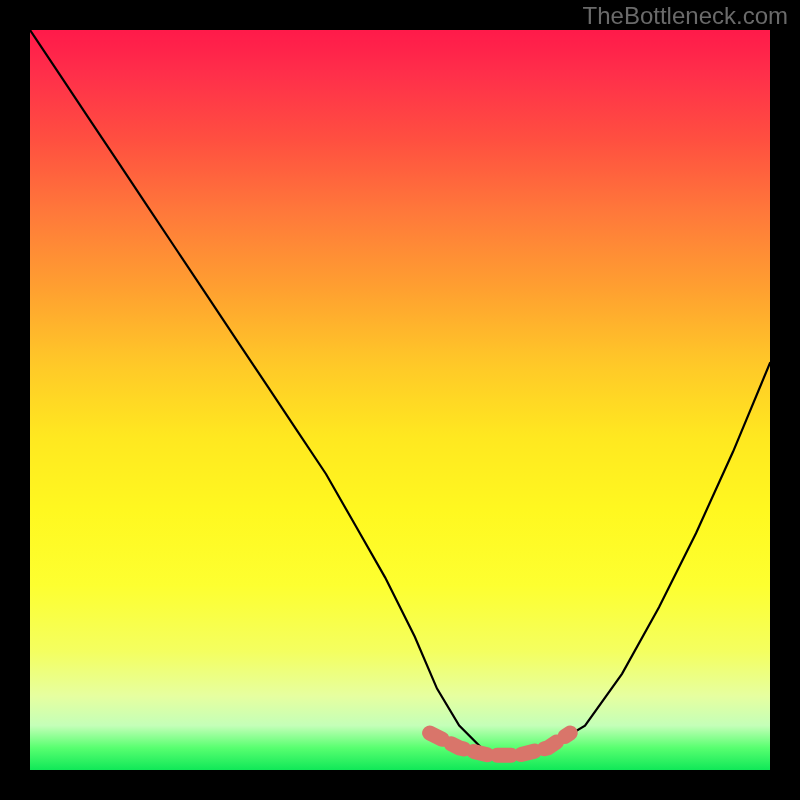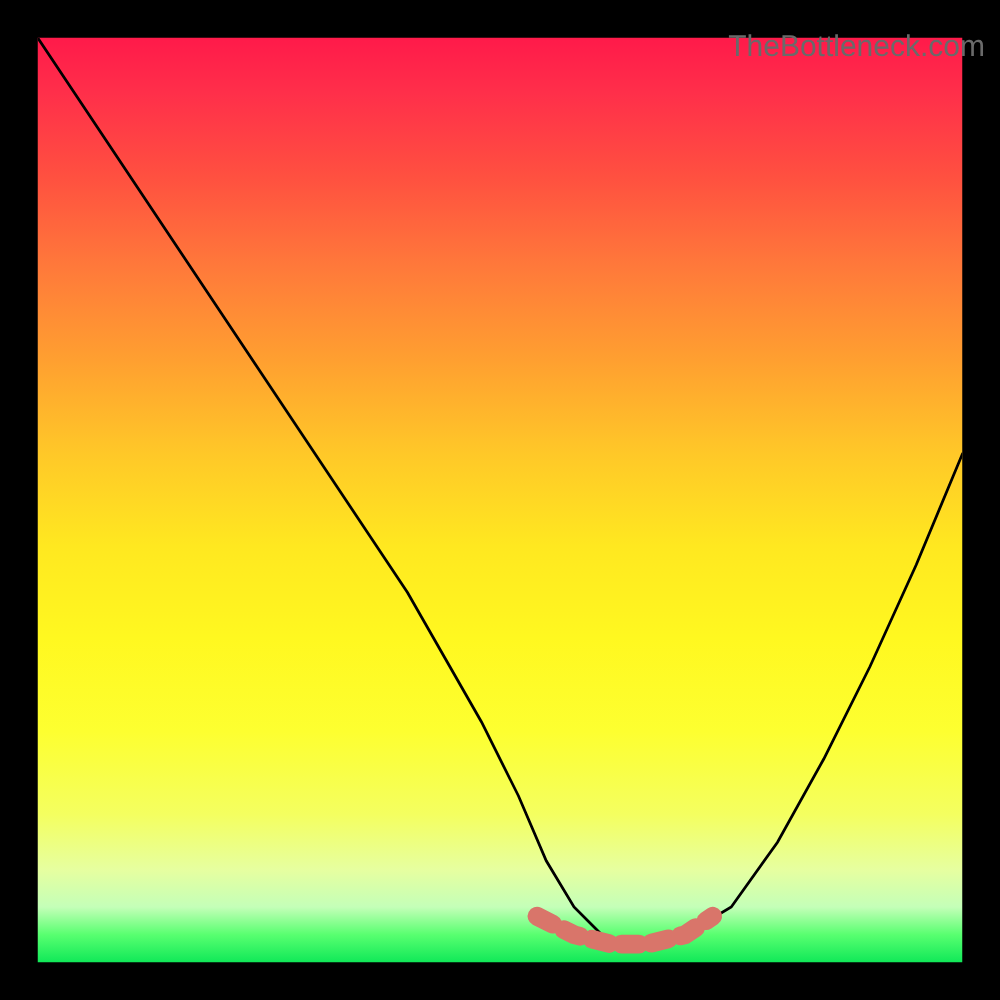--- a/index.html
+++ b/index.html
@@ -5,21 +5,21 @@
   * { margin: 0; padding: 0; box-sizing: border-box; }
   body {
     width: 800px;
     height: 800px;
     background: #000;
     position: relative;
     font-family: Arial, sans-serif;
   }
   .watermark {
     position: absolute;
-    top: 24px;
+    top: 2px;
     right: 12px;
     color: #6a6a6a;
     font-size: 24px;
     font-weight: 400;
     z-index: 10;
     margin-left: 33px;
   }
   .plot-area {
     position: absolute;
     left: 30px;

